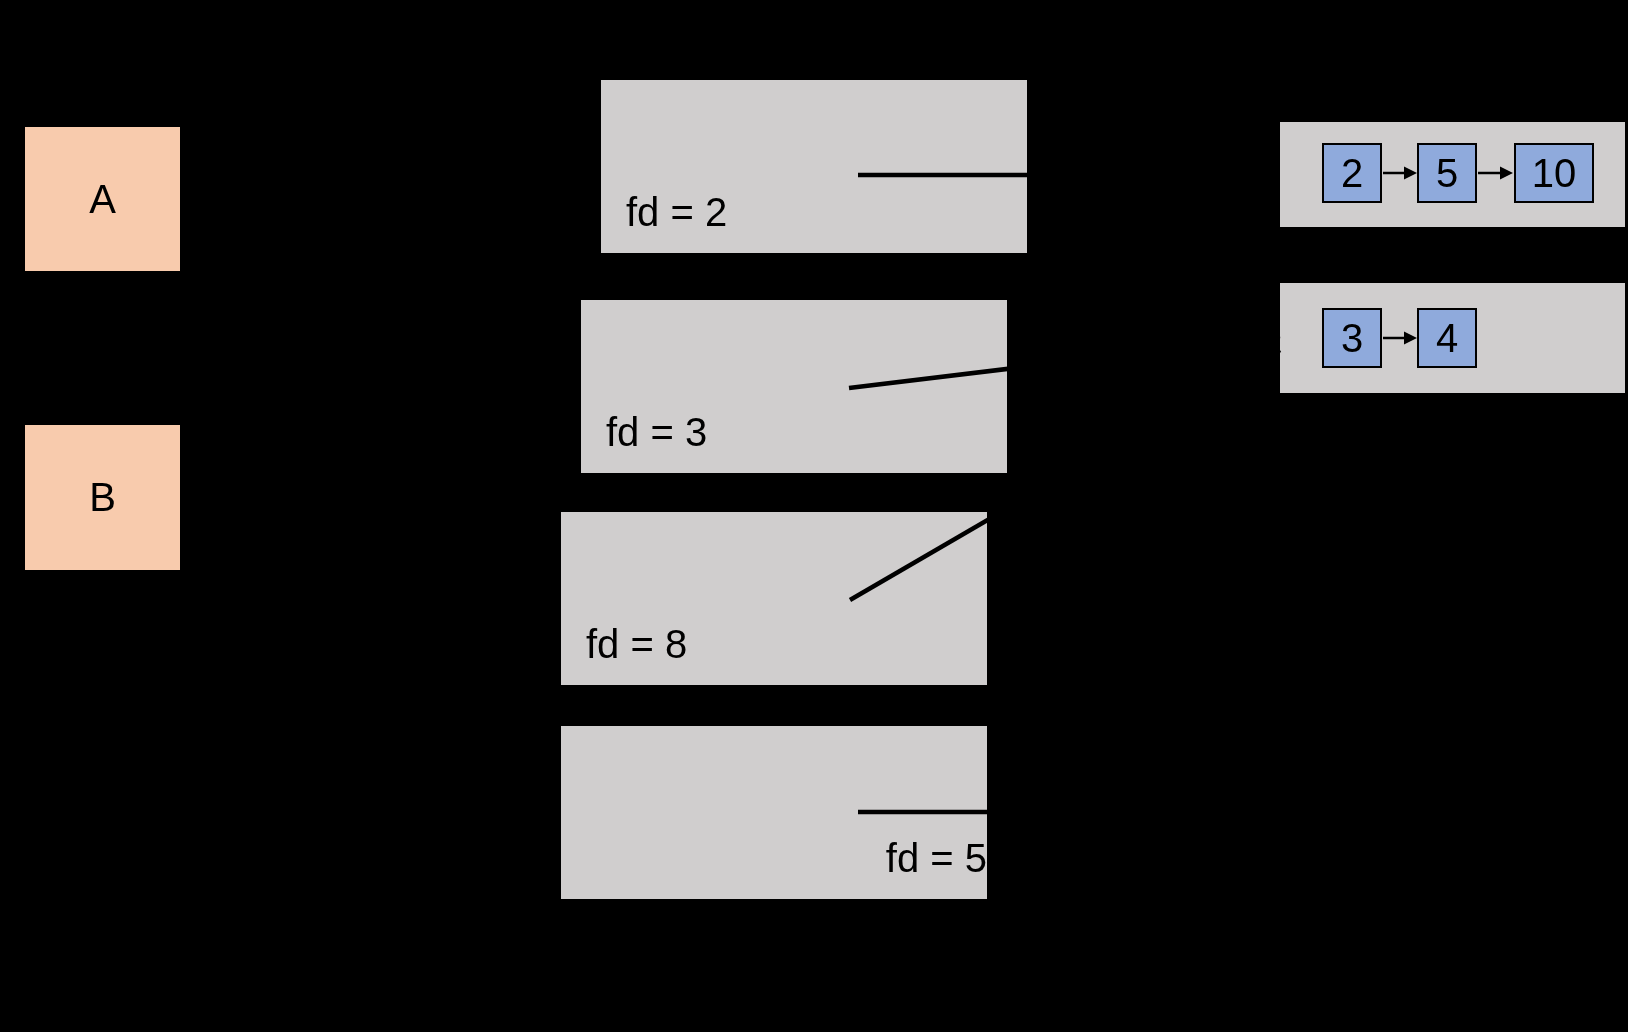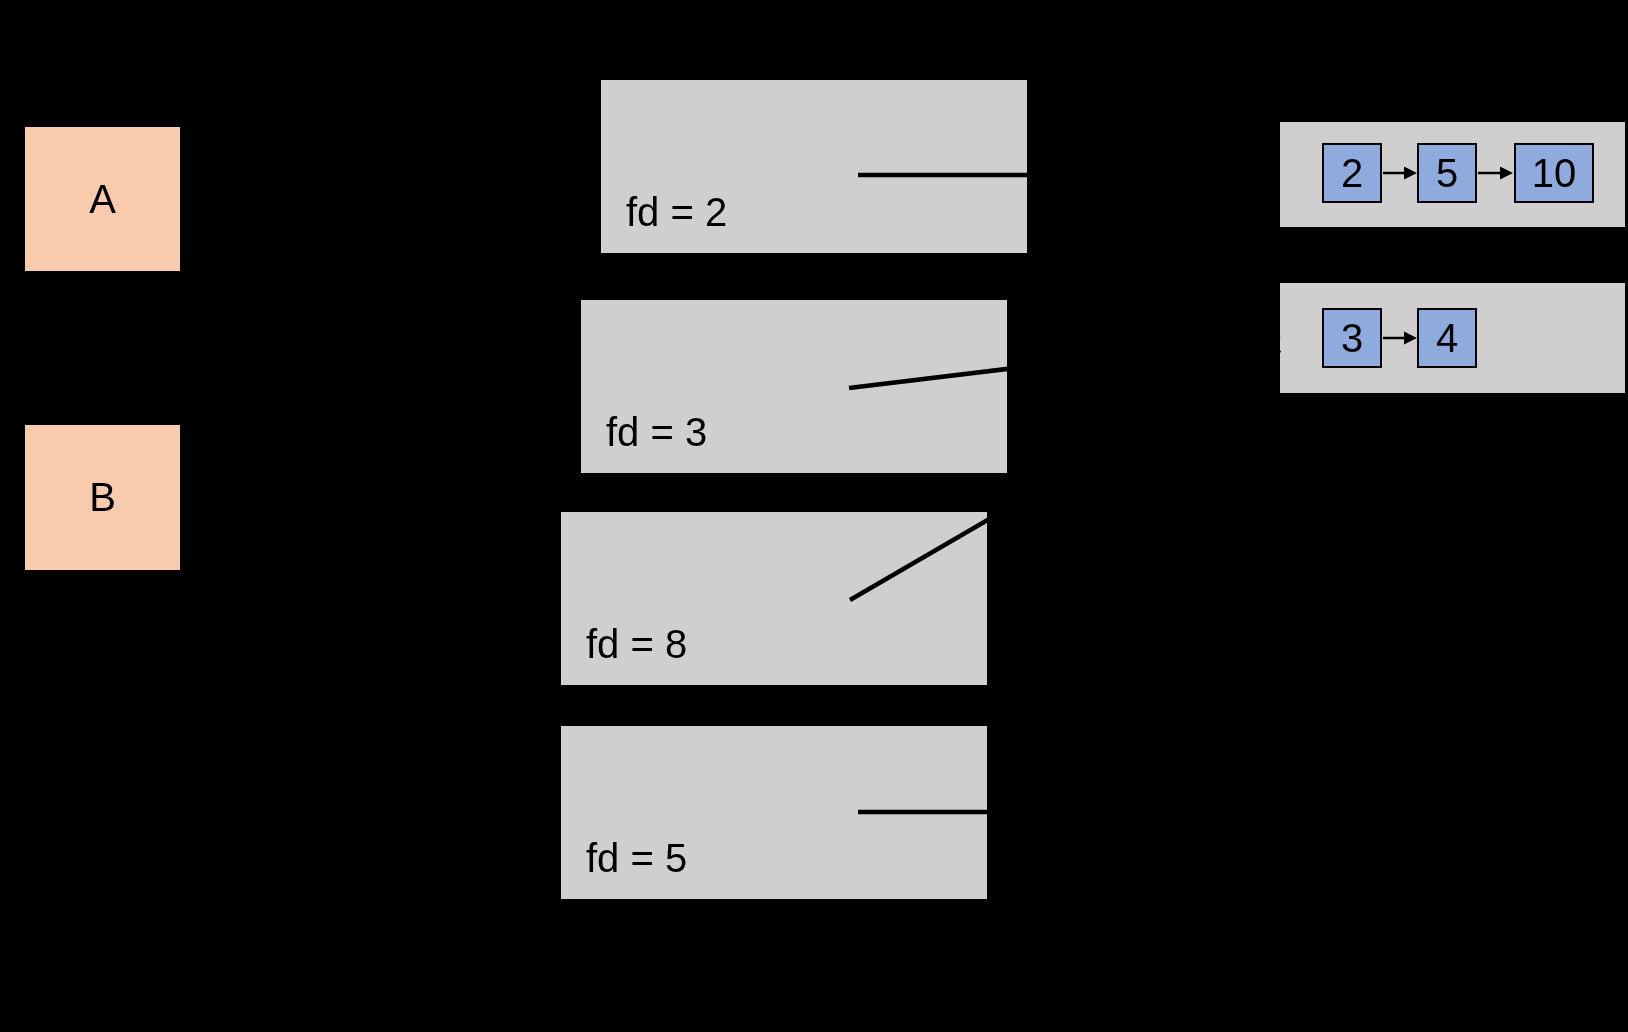--- a/index.html
+++ b/index.html
@@ -28,21 +28,21 @@
     left:561px;width:426px;height:173px;
     background:#d0cece;
     box-sizing:border-box;
     padding:22px 0 0 25px;
     font-size:40px;font-weight:300;line-height:44px;
     white-space:pre;
   }
   .entry-1{top:80px;margin-left:40px;}
   .entry-2{top:300px;margin-left:20px;}
   .entry-3{top:512px;}
-  .entry-4{top:726px;}
+  .entry-4{top:726px;text-align:right;}
   .fd-entry div{height:44px;}
 
   
   .dup2-list{
     position:absolute;left:1280px;width:345px;
     background:#d0cece;
   }
   .list-1{top:122px;height:105px;}
   .list-2{top:283px;height:110px;}
 

